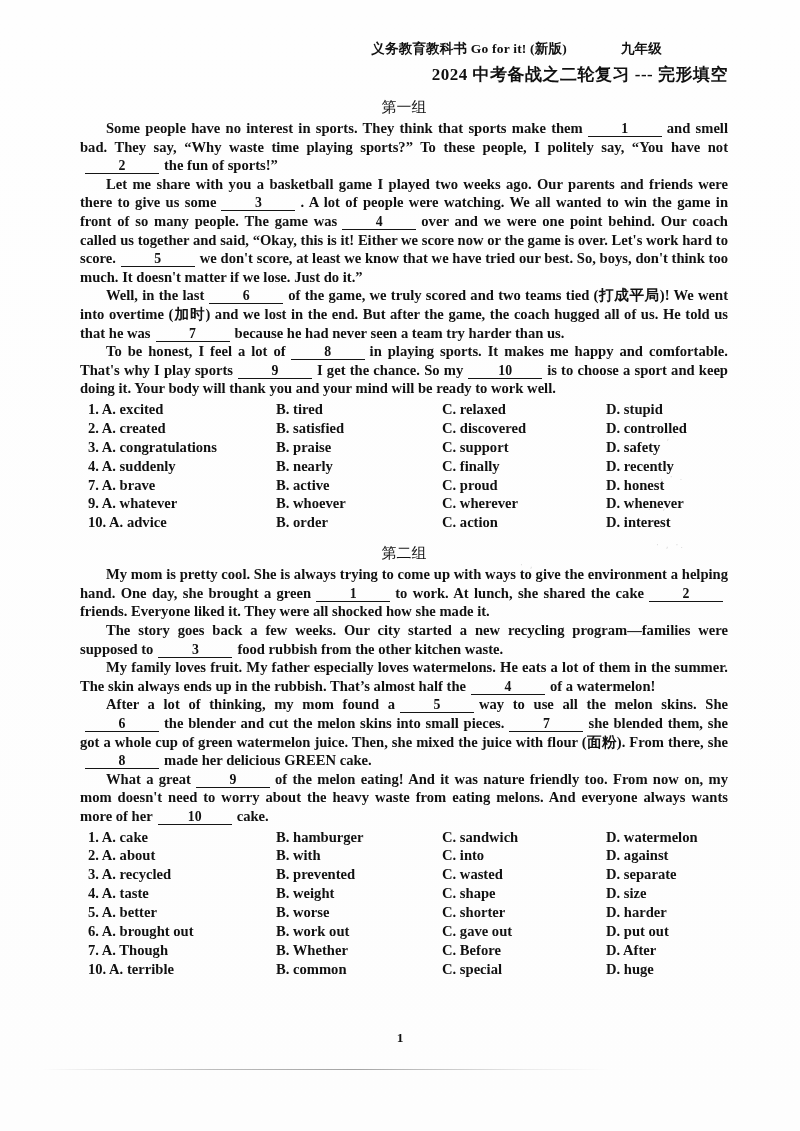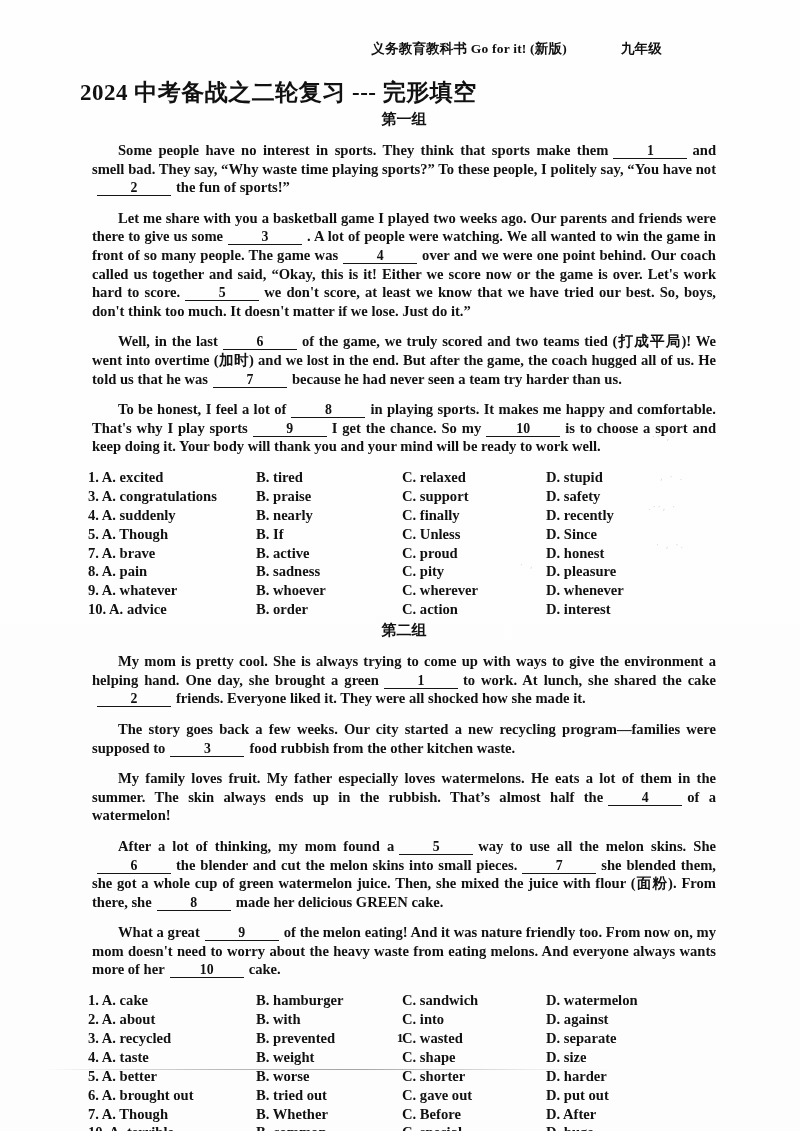--- a/index.html
+++ b/index.html
@@ -14,41 +14,41 @@
     position:absolute;left:0;top:0;width:800px;height:1131px;
     background:linear-gradient(180deg,#fefefe 0%,#fdfdfd 100%);
   }
   .content{position:absolute;left:80px;top:40px;width:648px;}
   .header-line{
     display:flex;justify-content:flex-end;align-items:flex-end;
     gap:54px;padding-right:66px;
     font-weight:700;font-size:13.5px;letter-spacing:.2px;
   }
   .doc-title{
-    text-align:left;font-weight:700;font-size:23px;
-    margin-top:19px;letter-spacing:.5px;
+    text-align:right;font-weight:700;font-size:17px;
+    margin-top:5px;letter-spacing:.5px;
   }
   .group-heading{
-    text-align:center;font-weight:700;font-size:15px;margin:2px 0 2px;
+    text-align:center;font-weight:400;font-size:15px;margin:12px 0 2px;
   }
   .passage p{
-    margin:12px;text-indent:26px;text-align:justify;
+    margin:0;text-indent:26px;text-align:justify;
     font-size:14.6px;line-height:18.6px;font-weight:600;
   }
   .blank{
     display:inline-block;min-width:62px;text-align:center;
     border-bottom:1.6px solid #151515;
     padding:0 6px 0;margin:0 5px;
     font-size:13.8px;line-height:15px;font-weight:600;
     text-indent:0;
   }
   .options{margin:2px 0 0;padding-left:8px;}
   .opt-row{
     display:grid;grid-template-columns:168px 146px 144px 1fr;
-    font-size:14.6px;line-height:18.9px;font-weight:600;
+    font-size:14.6px;line-height:18.9px;font-weight:600;gap:20px;
   }
   .opt-cell{white-space:nowrap;}
   .page-number{
     position:absolute;left:0;top:1030px;width:800px;text-align:center;
     font-size:13.5px;font-weight:600;
   }
   .fold-line{
     position:absolute;left:42px;top:1069px;width:568px;height:1px;
     background:linear-gradient(90deg,rgba(120,120,120,0) 0%,rgba(110,110,110,.45) 30%,rgba(90,90,90,.55) 55%,rgba(120,120,120,.15) 85%,rgba(120,120,120,0) 100%);
   }
@@ -81,48 +81,42 @@
             <p>To be honest, I feel a lot of<span class="blank">8</span>in playing sports. It makes me happy and comfortable. That's why I play sports<span class="blank">9</span>I get the chance. So my<span class="blank">10</span>is to choose a sport and keep doing it. Your body will thank you and your mind will be ready to work well.</p>
           </div>
           <div class="options">
             <div class="opt-row">
               <span class="opt-cell">1. A. excited</span>
               <span class="opt-cell">B. tired</span>
               <span class="opt-cell">C. relaxed</span>
               <span class="opt-cell">D. stupid</span>
             </div>
             <div class="opt-row">
+              <span class="opt-cell">2. A. created</span>
+              <span class="opt-cell">B. satisfied</span>
+              <span class="opt-cell">C. discovered</span>
+              <span class="opt-cell">D. controlled</span>
+            </div>
+            <div class="opt-row">
               <span class="opt-cell">3. A. congratulations</span>
               <span class="opt-cell">B. praise</span>
               <span class="opt-cell">C. support</span>
               <span class="opt-cell">D. safety</span>
             </div>
             <div class="opt-row">
               <span class="opt-cell">4. A. suddenly</span>
               <span class="opt-cell">B. nearly</span>
               <span class="opt-cell">C. finally</span>
               <span class="opt-cell">D. recently</span>
             </div>
             <div class="opt-row">
-              <span class="opt-cell">5. A. Though</span>
-              <span class="opt-cell">B. If</span>
-              <span class="opt-cell">C. Unless</span>
-              <span class="opt-cell">D. Since</span>
-            </div>
-            <div class="opt-row">
               <span class="opt-cell">7. A. brave</span>
               <span class="opt-cell">B. active</span>
               <span class="opt-cell">C. proud</span>
               <span class="opt-cell">D. honest</span>
-            </div>
-            <div class="opt-row">
-              <span class="opt-cell">8. A. pain</span>
-              <span class="opt-cell">B. sadness</span>
-              <span class="opt-cell">C. pity</span>
-              <span class="opt-cell">D. pleasure</span>
             </div>
             <div class="opt-row">
               <span class="opt-cell">9. A. whatever</span>
               <span class="opt-cell">B. whoever</span>
               <span class="opt-cell">C. wherever</span>
               <span class="opt-cell">D. whenever</span>
             </div>
             <div class="opt-row">
               <span class="opt-cell">10. A. advice</span>
               <span class="opt-cell">B. order</span>
@@ -166,21 +160,21 @@
               <span class="opt-cell">D. size</span>
             </div>
             <div class="opt-row">
               <span class="opt-cell">5. A. better</span>
               <span class="opt-cell">B. worse</span>
               <span class="opt-cell">C. shorter</span>
               <span class="opt-cell">D. harder</span>
             </div>
             <div class="opt-row">
               <span class="opt-cell">6. A. brought out</span>
-              <span class="opt-cell">B. tried out</span>
+              <span class="opt-cell">B. work out</span>
               <span class="opt-cell">C. gave out</span>
               <span class="opt-cell">D. put out</span>
             </div>
             <div class="opt-row">
               <span class="opt-cell">7. A. Though</span>
               <span class="opt-cell">B. Whether</span>
               <span class="opt-cell">C. Before</span>
               <span class="opt-cell">D. After</span>
             </div>
             <div class="opt-row">

